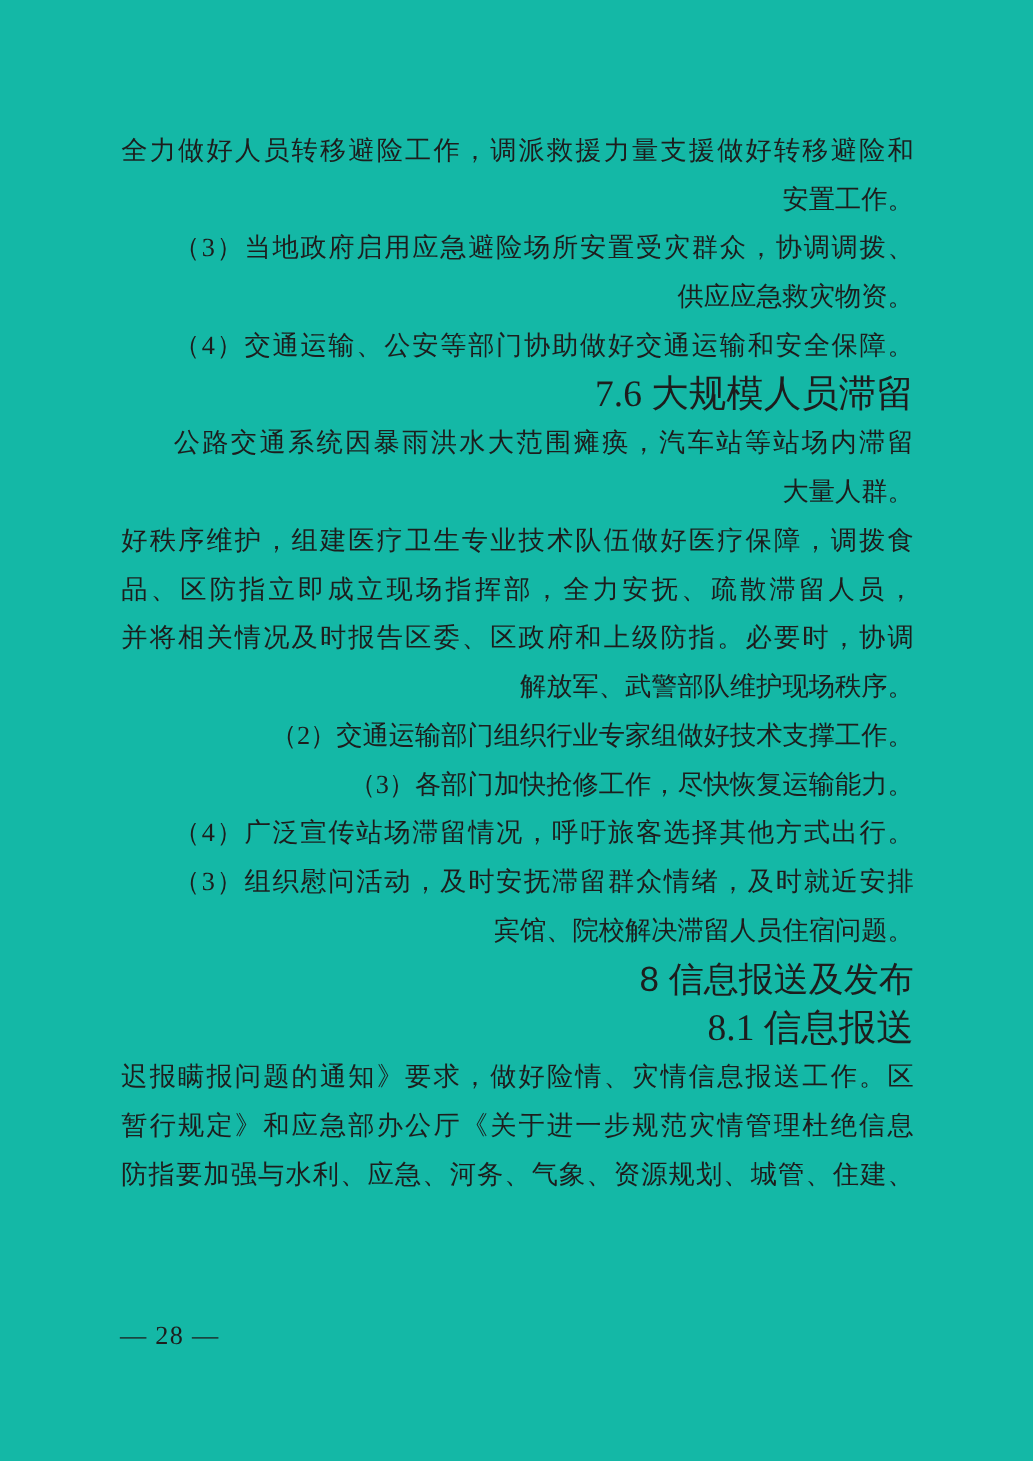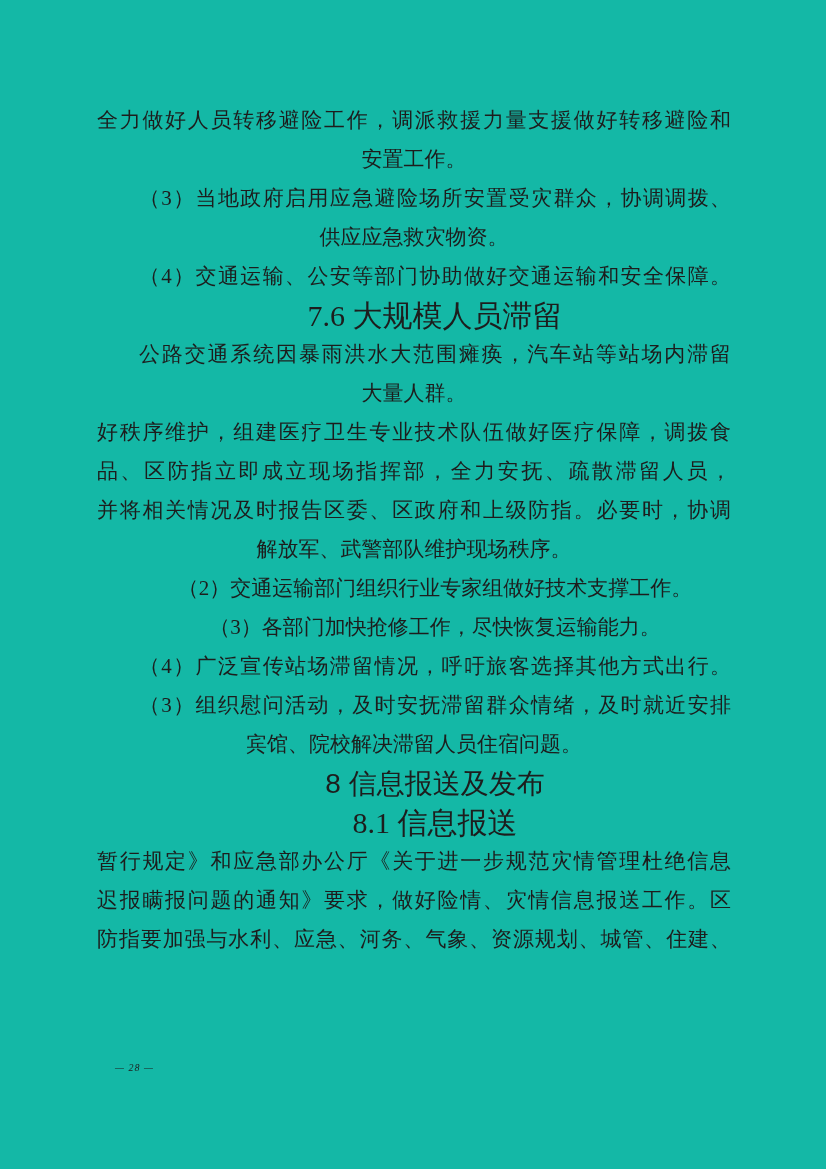--- a/index.html
+++ b/index.html
@@ -20,47 +20,46 @@
   .textblock {
     position: absolute;
     left: 97px;
     top: 101px;
     width: 634px;
   }
   .ln {
     height: 39px;
     line-height: 39px;
     font-size: 21px;
-    text-align: center;
+    text-align: right;
   }
   .fill {
     text-align: justify;
     text-align-last: justify;
   }
   .ind {
     text-indent: 42px;
   }
   .h2 {
     font-family: "Liberation Sans", "DejaVu Sans", sans-serif;
     font-weight: normal;
     font-size: 28px;
   }
   .h3 {
     font-size: 30px;
   }
   .footer {
     position: absolute;
-    left: 115px;
+    left: 96px;
     top: 1056px;
     height: 24px;
     line-height: 24px;
-    font-size: 10px;
+    font-size: 21px;
     letter-spacing: 1px;
     color: #1d1d1d;
-    font-style: italic;
   }
 </style>
 </head>
 <body>
 
 <div class="page">
   <div class="textblock">
     <div class="ln fill">全力做好人员转移避险工作，调派救援力量支援做好转移避险和</div>
     <div class="ln">安置工作。</div>
     <div class="ln ind fill">（3）当地政府启用应急避险场所安置受灾群众，协调调拨、</div>
@@ -73,18 +72,18 @@
     <div class="ln fill">品、区防指立即成立现场指挥部，全力安抚、疏散滞留人员，</div>
     <div class="ln fill">并将相关情况及时报告区委、区政府和上级防指。必要时，协调</div>
     <div class="ln">解放军、武警部队维护现场秩序。</div>
     <div class="ln ind">（2）交通运输部门组织行业专家组做好技术支撑工作。</div>
     <div class="ln ind">（3）各部门加快抢修工作，尽快恢复运输能力。</div>
     <div class="ln ind fill">（4）广泛宣传站场滞留情况，呼吁旅客选择其他方式出行。</div>
     <div class="ln ind fill">（3）组织慰问活动，及时安抚滞留群众情绪，及时就近安排</div>
     <div class="ln">宾馆、院校解决滞留人员住宿问题。</div>
     <div class="ln h2 ind">8 信息报送及发布</div>
     <div class="ln h3 ind">8.1 信息报送</div>
+    <div class="ln fill">迟报瞒报问题的通知》要求，做好险情、灾情信息报送工作。区</div>
     <div class="ln fill">暂行规定》和应急部办公厅《关于进一步规范灾情管理杜绝信息</div>
-    <div class="ln fill">迟报瞒报问题的通知》要求，做好险情、灾情信息报送工作。区</div>
     <div class="ln fill">防指要加强与水利、应急、河务、气象、资源规划、城管、住建、</div>
   </div>
   <div class="footer">— 28 —</div>
 </div>
 
 </body></html>

